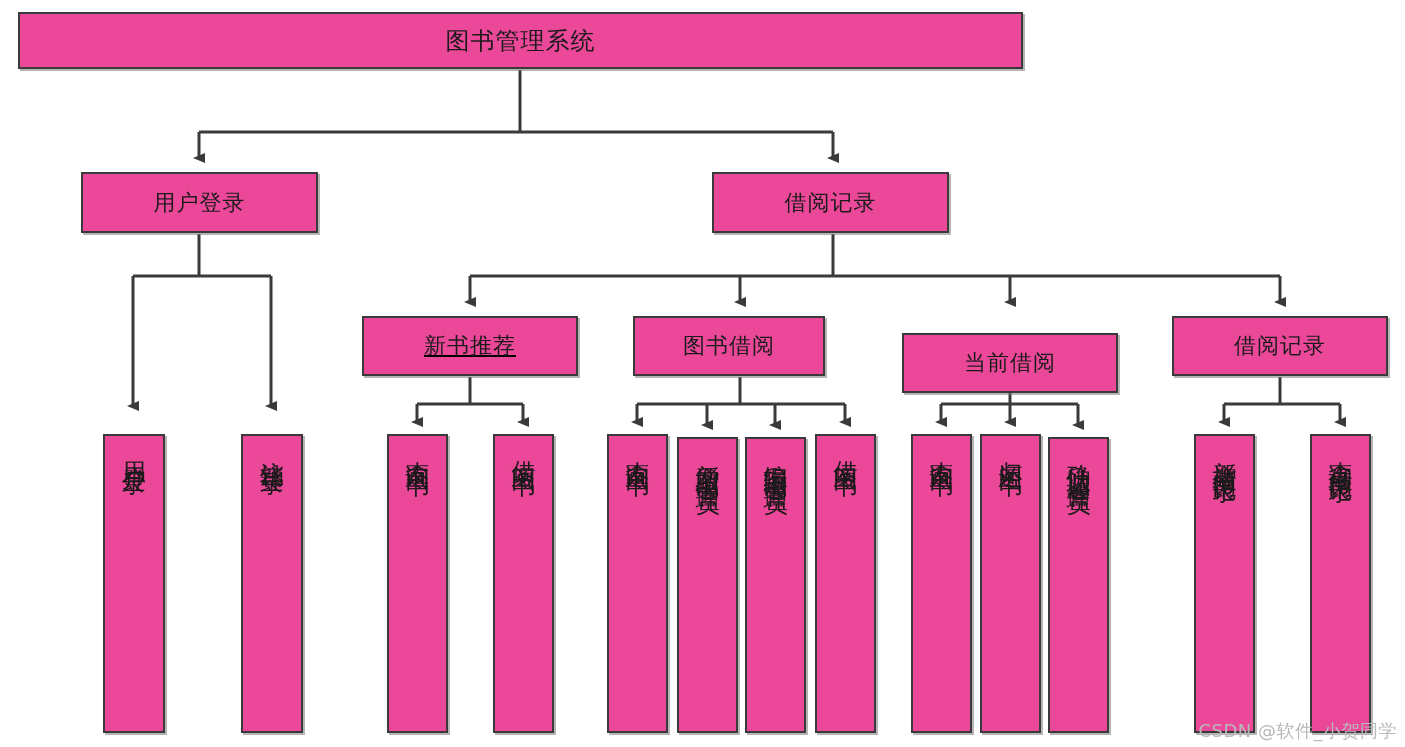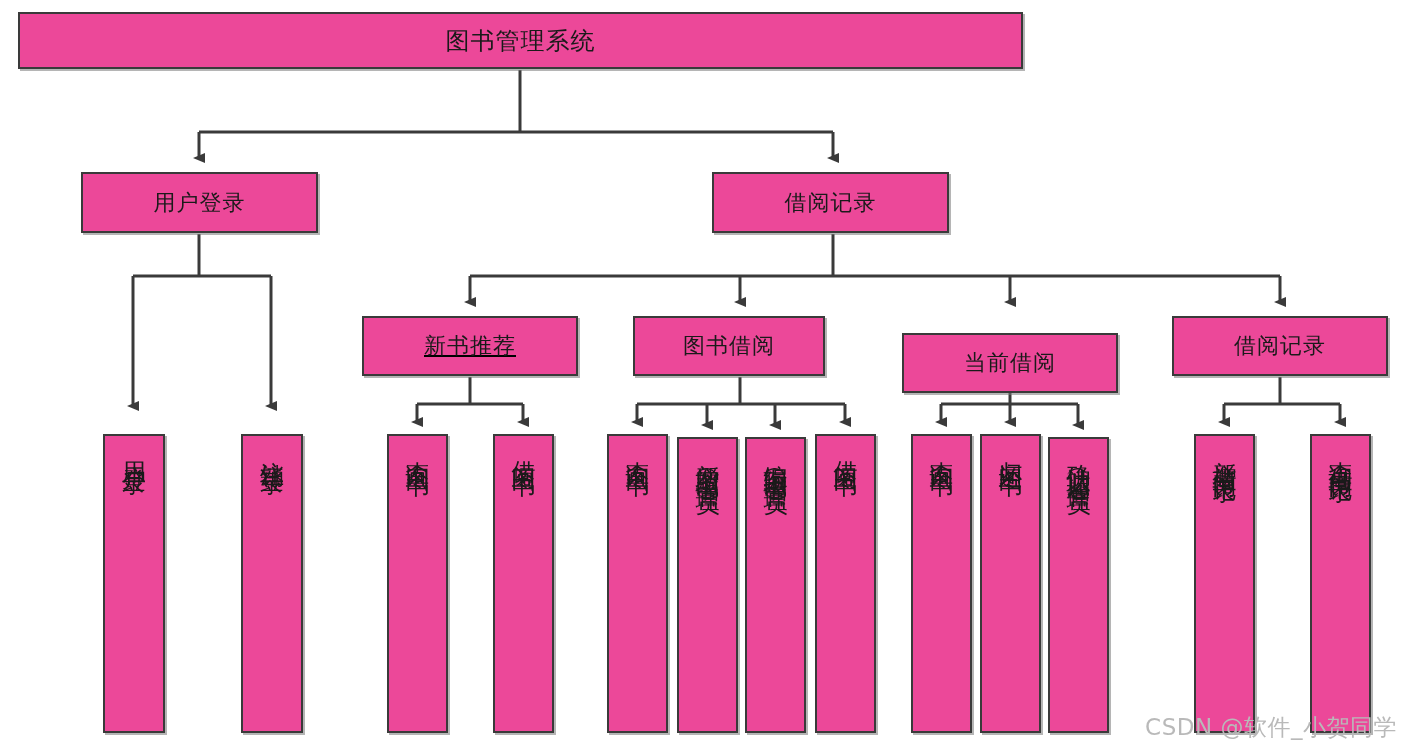--- a/index.html
+++ b/index.html
@@ -36,21 +36,21 @@
     text-orientation:upright;
     font-size:24px;
     letter-spacing:4px;
     line-height:1;
     white-space:nowrap;
   }
   .node.title .lbl{font-size:24px;}
   #watermark{
     position:absolute;
     right:8px;bottom:4px;
-    font-size:23px;
+    font-size:18px;
     color:#b9b9b9;
     letter-spacing:0.5px;
     white-space:nowrap;
     font-family:"DejaVu Sans","Liberation Sans",sans-serif;
   }
 </style>
 </head>
 <body>
 
 <div id="canvas">

